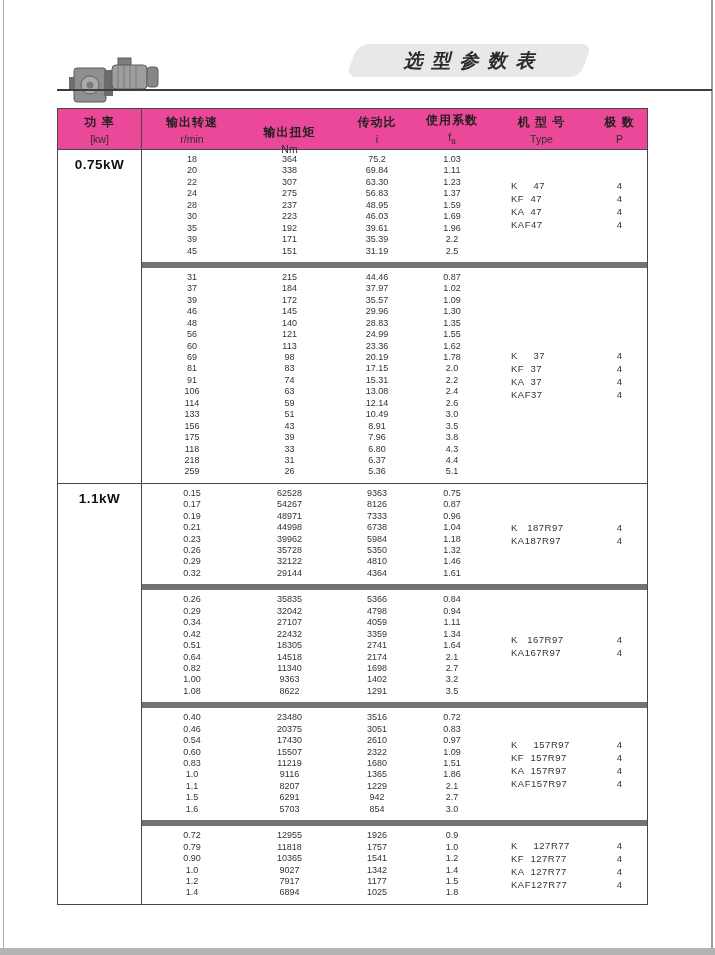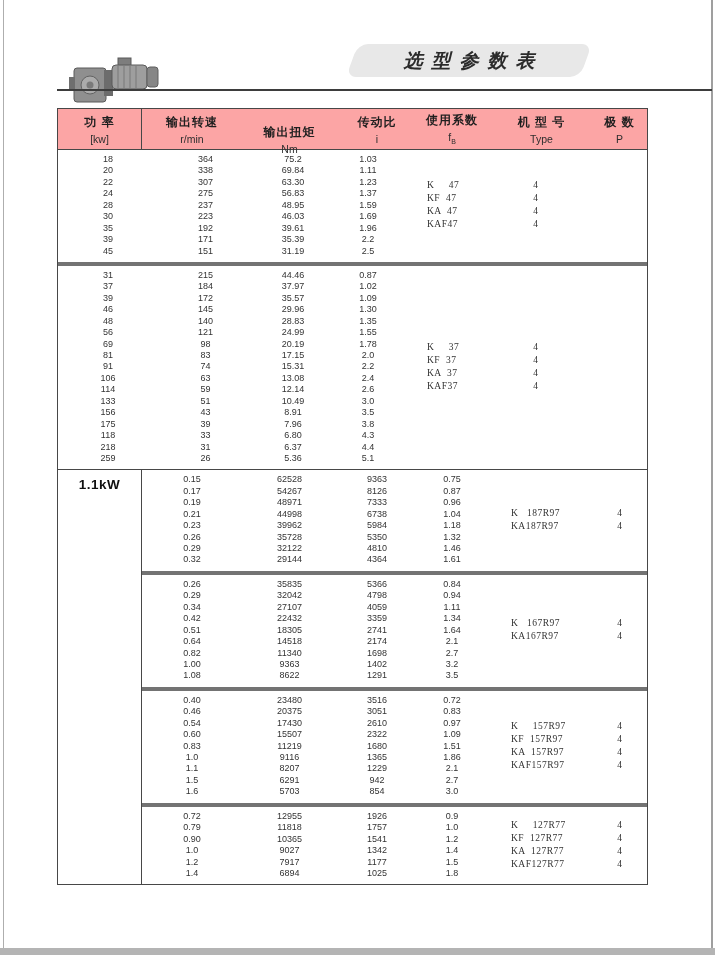--- a/index.html
+++ b/index.html
@@ -15,48 +15,48 @@
   .banner{position:absolute;left:352px;top:44px;width:234px;height:33px;background:#e8e8e8;
           border-radius:10px;transform:skewX(-20deg);}
   .banner-text{display:block;transform:skewX(20deg);text-align:center;line-height:33px;
           font-size:19px;font-style:italic;font-weight:bold;letter-spacing:9px;
           padding-left:9px;color:#2b2b2b;}
   .top-rule{position:absolute;left:57px;top:89px;width:655px;height:2px;background:#3d3d3d;}
 
   
   .table{position:absolute;left:57px;top:108px;width:591px;box-sizing:border-box;
          border:1.5px solid #474747;}
-  .thead{display:flex;height:40px;background:#fca5a5;border-bottom:1.5px solid #474747;}
+  .thead{display:flex;height:40px;background:#ec4899;border-bottom:1.5px solid #474747;}
   .th{display:flex;flex-direction:column;align-items:center;justify-content:center;gap:2px;}
   .th .zh{font-weight:bold;font-size:12px;color:#1f1f1f;letter-spacing:1px;white-space:pre;}
   .th .unit{font-size:10.5px;color:#2e2e2e;}
   .th .unit sub{font-size:7px;}
   .col-power{width:84px;box-sizing:border-box;}
   .thead .col-power{border-right:1.5px solid #474747;}
   .col-speed{width:100px;}
   .col-torque{width:95px;margin-top:20px;}
   .col-ratio{width:80px;}
   .col-factor{width:70px;}
   .col-type{width:109px;}
   .col-poles{width:47px;}
 
   .section{display:flex;border-top:1.5px solid #474747;}
   .section:first-child{border-top:none;}
   .power-cell{width:84px;box-sizing:border-box;border-right:1.5px solid #474747;
               padding-top:7px;text-align:center;font-weight:bold;font-size:13.5px;
               color:#101010;letter-spacing:.5px;}
   .blocks{flex:1;display:flex;flex-direction:column;}
-  .block{display:flex;padding:4px 0 5px 0;border-top:4px solid #737373;}
+  .block{display:flex;padding:4px 0 5px 0;border-top:6px solid #737373;}
   .block:first-child{border-top:none;}
   .rows{width:345px;}
   .row{display:flex;height:11.45px;line-height:11.5px;font-size:9px;color:#333;}
   .rcell{display:block;text-align:center;}
   .rc0{width:100px;}.rc1{width:95px;}.rc2{width:80px;}.rc3{width:70px;}
   .types{flex:1;display:flex;flex-direction:column;justify-content:center;}
-  .type-line{display:flex;height:13px;line-height:13px;font-size:9.5px;color:#333;font-family:Liberation Serif, serif;}
+  .type-line{display:flex;height:13px;line-height:13px;font-size:9.5px;color:#333;}
   .type-label{width:109px;box-sizing:border-box;padding-left:24px;white-space:pre;
               letter-spacing:.5px;}
   .poles-value{width:47px;text-align:center;}
 </style>
 </head>
 <body>
 
 <div class="page">
   <div class="edge-left"></div>
   <div class="edge-right"></div>
@@ -110,20 +110,21 @@
         <span class="zh">机 型 号</span>
         <span class="unit">Type</span>
       </div>
       <div class="th col-poles">
         <span class="zh">极 数</span>
         <span class="unit">P</span>
       </div>
     </div>
     <div class="tbody">
   <div class="section">
+    <div class="power-cell">0.75kW</div>
     <div class="blocks">
   <div class="block">
     <div class="rows">
   <div class="row">
     <span class="rcell rc0">18</span>
     <span class="rcell rc1">364</span>
     <span class="rcell rc2">75.2</span>
     <span class="rcell rc3">1.03</span>
   </div>
 
@@ -243,20 +244,26 @@
     <span class="rcell rc3">1.35</span>
   </div>
 
   <div class="row">
     <span class="rcell rc0">56</span>
     <span class="rcell rc1">121</span>
     <span class="rcell rc2">24.99</span>
     <span class="rcell rc3">1.55</span>
   </div>
 
+  <div class="row">
+    <span class="rcell rc0">60</span>
+    <span class="rcell rc1">113</span>
+    <span class="rcell rc2">23.36</span>
+    <span class="rcell rc3">1.62</span>
+  </div>
 
   <div class="row">
     <span class="rcell rc0">69</span>
     <span class="rcell rc1">98</span>
     <span class="rcell rc2">20.19</span>
     <span class="rcell rc3">1.78</span>
   </div>
 
   <div class="row">
     <span class="rcell rc0">81</span>

